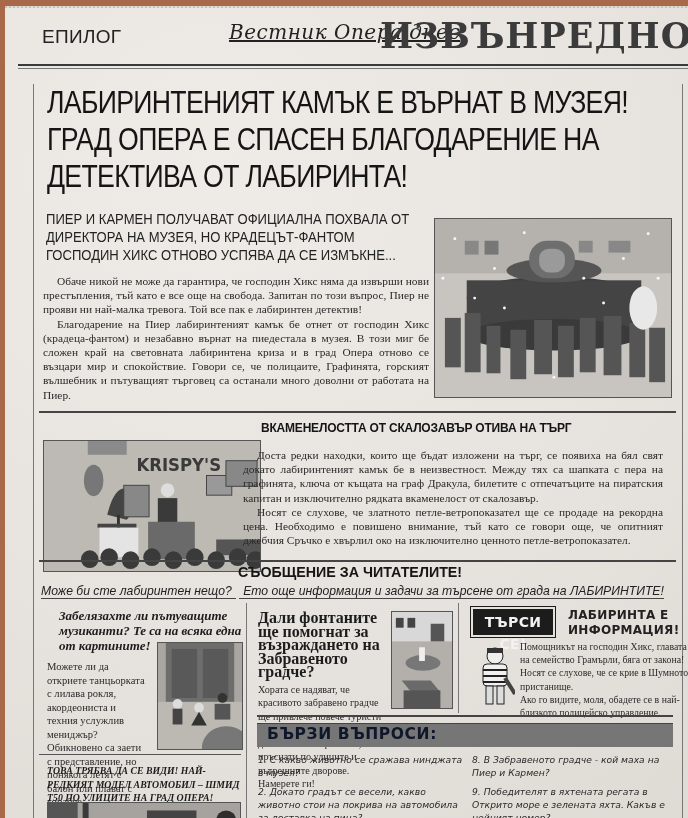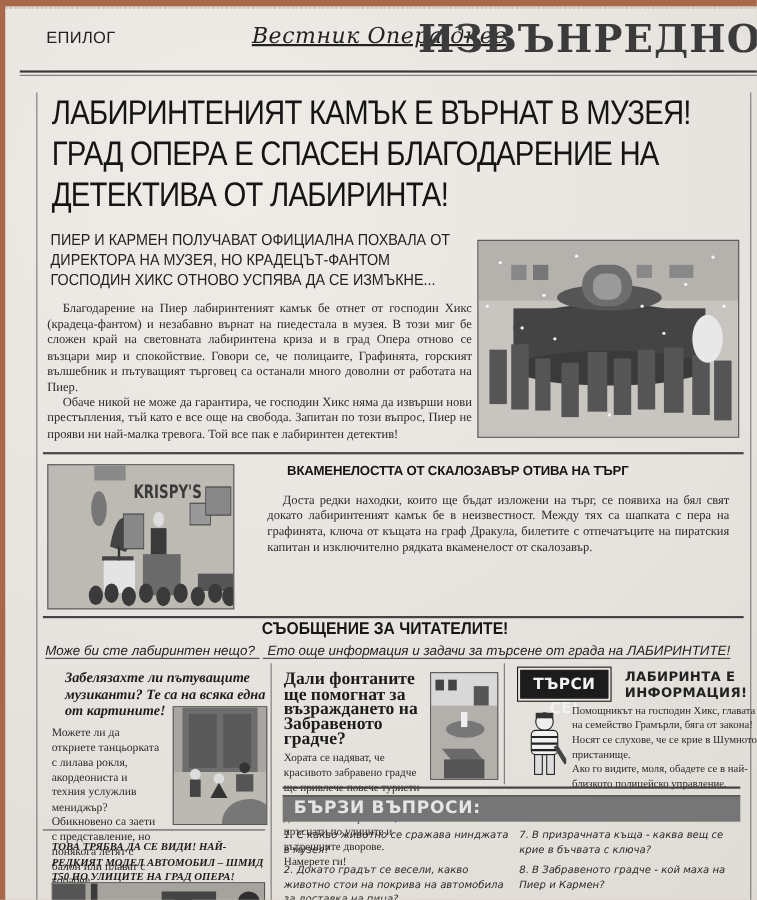--- a/index.html
+++ b/index.html
@@ -12,21 +12,21 @@
   }
   .page {
     position: absolute; left: 5px; top: 6px; width: 690px; height: 820px;
     background: #e9e6e1;
     background-image: radial-gradient(circle at 30% 20%, #efece7 0%, #e6e3de 60%, #dedad4 100%);
     border-top: 2px dotted #c9c3bb;
   }
   .masthead { position: absolute; left: 0; top: 0; width: 690px; height: 50px; }
   .section-label {
     position: absolute; left: 37px; top: 18px; font-family: "Liberation Sans", sans-serif;
-    font-size: 15px; color: #222; letter-spacing: 0.3px;
+    font-size: 19px; color: #222; letter-spacing: 0.3px;
   }
   .paper-name {
     position: absolute; left: 224px; top: 12px; font-family: "DejaVu Serif", serif;
     font-size: 20px; font-style: italic; color: #222; letter-spacing: 0.5px; text-decoration: underline;
   }
   .edition {
     position: absolute; left: 375px; top: 7px; font-family: "DejaVu Serif", serif;
     font-weight: 700; font-size: 35px; color: #3b3b3b; letter-spacing: 1px; white-space: nowrap;
   }
   .mast-rule { position: absolute; left: 13px; top: 56px; width: 680px; height: 5px;
@@ -88,21 +88,21 @@
     color: #222; letter-spacing: 0.3px;
   }
   .wanted-text { position: absolute; left: 515px; top: 632px; width: 170px; }
 
   .quick-bar {
     position: absolute; left: 252px; top: 715px; width: 416px; height: 24px;
     background: #767676; border-top: 1px solid #444;
   }
   .quick-bar span {
     position: absolute; left: 10px; top: 1px; font-family: "DejaVu Sans", sans-serif;
-    font-weight: bold; font-size: 15.5px; color: #e5e5e5; letter-spacing: 0.6px;
+    font-weight: bold; font-size: 15.5px; color: #0f172a; letter-spacing: 0.6px;
   }
   .qlist { position: absolute; font-family: "DejaVu Sans", sans-serif; font-size: 9.2px; line-height: 13px; color: #2a2a2a; }
   .qlist div { margin-bottom: 6px; font-style: italic; }
 
   .car-title {
     position: absolute; left: 42px; top: 756px; width: 200px;
     font-weight: bold; font-style: italic; font-size: 9.8px; line-height: 13.5px; color: #1c1c1c;
   }
 </style>
 </head>
@@ -122,22 +122,22 @@
 
   <div class="headline">
     <div>ЛАБИРИНТЕНИЯТ КАМЪК Е ВЪРНАТ В МУЗЕЯ!</div>
     <div>ГРАД ОПЕРА Е СПАСЕН БЛАГОДАРЕНИЕ НА</div>
     <div>ДЕТЕКТИВА ОТ ЛАБИРИНТА!</div>
   </div>
 
   <div class="subhead">ПИЕР И КАРМЕН ПОЛУЧАВАТ ОФИЦИАЛНА ПОХВАЛА ОТ ДИРЕКТОРА НА МУЗЕЯ, НО КРАДЕЦЪТ-ФАНТОМ ГОСПОДИН ХИКС ОТНОВО УСПЯВА ДА СЕ ИЗМЪКНЕ...</div>
 
   <div class="lead-body body-text">
+    <p>Обаче никой не може да гарантира, че господин Хикс няма да извърши нови престъпления, тъй като е все още на свобода. Запитан по този въпрос, Пиер не прояви ни най-малка тревога. Той все пак е лабиринтен детектив!</p>
     <p>Благодарение на Пиер лабиринтеният камък бе отнет от господин Хикс (крадеца-фантом) и незабавно върнат на пиедестала в музея. В този миг бе сложен край на световната лабиринтена криза и в град Опера отново се възцари мир и спокойствие. Говори се, че полицаите, Графинята, горският вълшебник и пътуващият търговец са останали много доволни от работата на Пиер.</p>
-    <p>Обаче никой не може да гарантира, че господин Хикс няма да извърши нови престъпления, тъй като е все още на свобода. Запитан по този въпрос, Пиер не прояви ни най-малка тревога. Той все пак е лабиринтен детектив!</p>
   </div>
 
   <div class="illus" style="left:429px;top:210px;width:238px;height:180px;">
     <svg viewBox="0 0 238 180" preserveAspectRatio="none">
       <rect width="238" height="180" fill="#c8c5c0"></rect>
       <rect x="0" y="0" width="238" height="55" fill="#b5b2ad"></rect>
       <rect x="30" y="22" width="14" height="14" fill="#888"></rect>
         <rect x="50" y="22" width="14" height="14" fill="#777"></rect>
       <rect x="145" y="22" width="14" height="12" fill="#888"></rect>
         <rect x="175" y="22" width="22" height="12" fill="#888"></rect>
@@ -172,21 +172,21 @@
           <circle cx="120" cy="160" r="1.5"></circle>
         <circle cx="70" cy="90" r="1.5"></circle>
           <circle cx="225" cy="60" r="1.5"></circle>
           <circle cx="8" cy="60" r="1.5"></circle>
       </g>
     </svg>
   </div>
 
   <div class="hrule" style="left:34px;top:403px;width:637px;"></div>
 
-  <div class="illus" style="left:38px;top:414px;width:170px;height:132px;padding-left:36px;">
+  <div class="illus" style="left:38px;top:432px;width:218px;height:132px;padding-left:36px;">
     <svg viewBox="0 0 185 132" preserveAspectRatio="none">
       <rect width="185" height="132" fill="#bdb9b3"></rect>
       <rect x="8" y="0" width="40" height="14" fill="#8a8a8a"></rect>
       <text x="58" y="30" font-family="DejaVu Sans, sans-serif" font-size="17" font-weight="bold" fill="#3a3a3a">KRISPY'S</text>
       <ellipse cx="14" cy="40" rx="10" ry="16" fill="#777"></ellipse>
       <path d="M28 75 q10 -40 30 -20 q-5 20 -10 25 z" fill="#444"></path>
       <rect x="38" y="75" width="3" height="25" fill="#333"></rect>
       <rect x="18" y="84" width="40" height="4" fill="#444"></rect>
       <rect x="45" y="45" width="26" height="32" fill="#888" stroke="#444"></rect>
       <rect x="80" y="58" width="20" height="28" fill="#3a3a3a"></rect>
@@ -206,20 +206,21 @@
         <circle cx="140" cy="121" r="9"></circle>
           <circle cx="162" cy="118" r="9"></circle>
           <circle cx="180" cy="121" r="9"></circle>
       </g>
     </svg>
   </div>
 
   <div class="auction-title">ВКАМЕНЕЛОСТТА ОТ СКАЛОЗАВЪР ОТИВА НА ТЪРГ</div>
   <div class="auction-body body-text">
     <p>Доста редки находки, които ще бъдат изложени на търг, се появиха на бял свят докато лабиринтеният камък бе в неизвестност. Между тях са шапката с пера на графинята, ключа от къщата на граф Дракула, билетите с отпечатъците на пиратския капитан и изключително рядката вкаменелост от скалозавър.</p>
+    <p>Носят се слухове, че златното петле-ветропоказател ще се продаде на рекордна цена. Необходимо е повишено внимание, тъй като се говори още, че опитният джебчия Сръчко е хвърлил око на изключително ценното петле-ветропоказател.</p>
   </div>
 
   <div class="hrule" style="left:34px;top:552px;width:637px;"></div>
 
   <div class="notice-title">СЪОБЩЕНИЕ ЗА ЧИТАТЕЛИТЕ!</div>
   <div class="notice-sub">
     <span style="border-bottom:1px solid #444;padding-right:4px;">Може би сте лабиринтен нещо?</span>
     <span style="border-bottom:1px solid #444;padding-left:4px;text-align:right;">Ето още информация и задачи за търсене от града на ЛАБИРИНТИТЕ!</span>
   </div>
 
@@ -305,17 +306,16 @@
 
   <div class="quick-bar">
     <span>БЪРЗИ ВЪПРОСИ:</span>
   </div>
   <div class="qlist" style="left:253px;top:745px;width:205px;">
     <div>1. С какво животно се сражава нинджата в музея?</div>
     <div>2. Докато градът се весели, какво животно стои на покрива на автомобила за доставка на пица?</div>
 
   </div>
   <div class="qlist" style="left:467px;top:745px;width:200px;">
-    <div>7. В призрачната къща - каква вещ се крие в бъчвата с ключа?</div>
     <div>8. В Забравеното градче - кой маха на Пиер и Кармен?</div>
     <div>9. Победителят в яхтената регата в Открито море е зелената яхта. Какъв е нейният номер?</div>
   </div>
 </div>
 
 </body></html>

